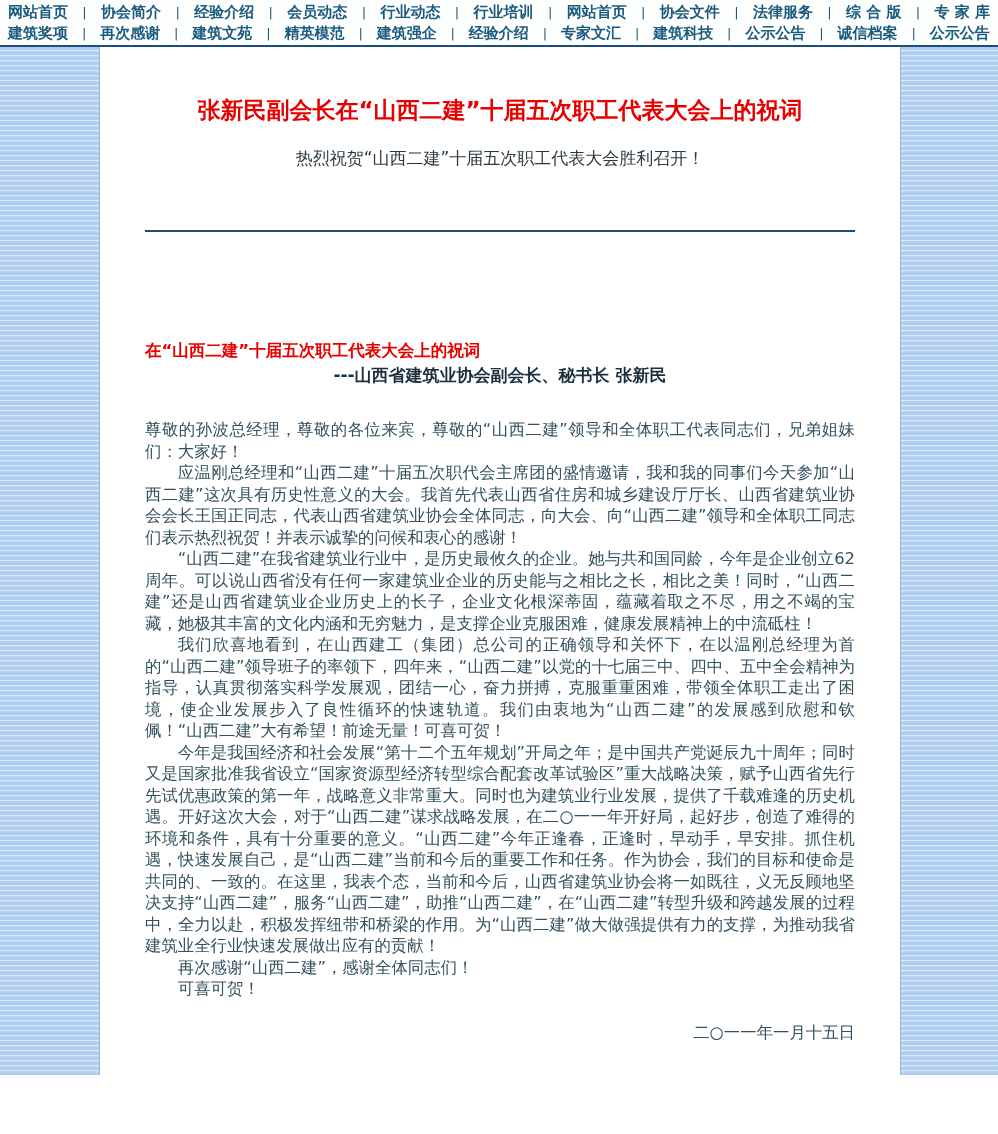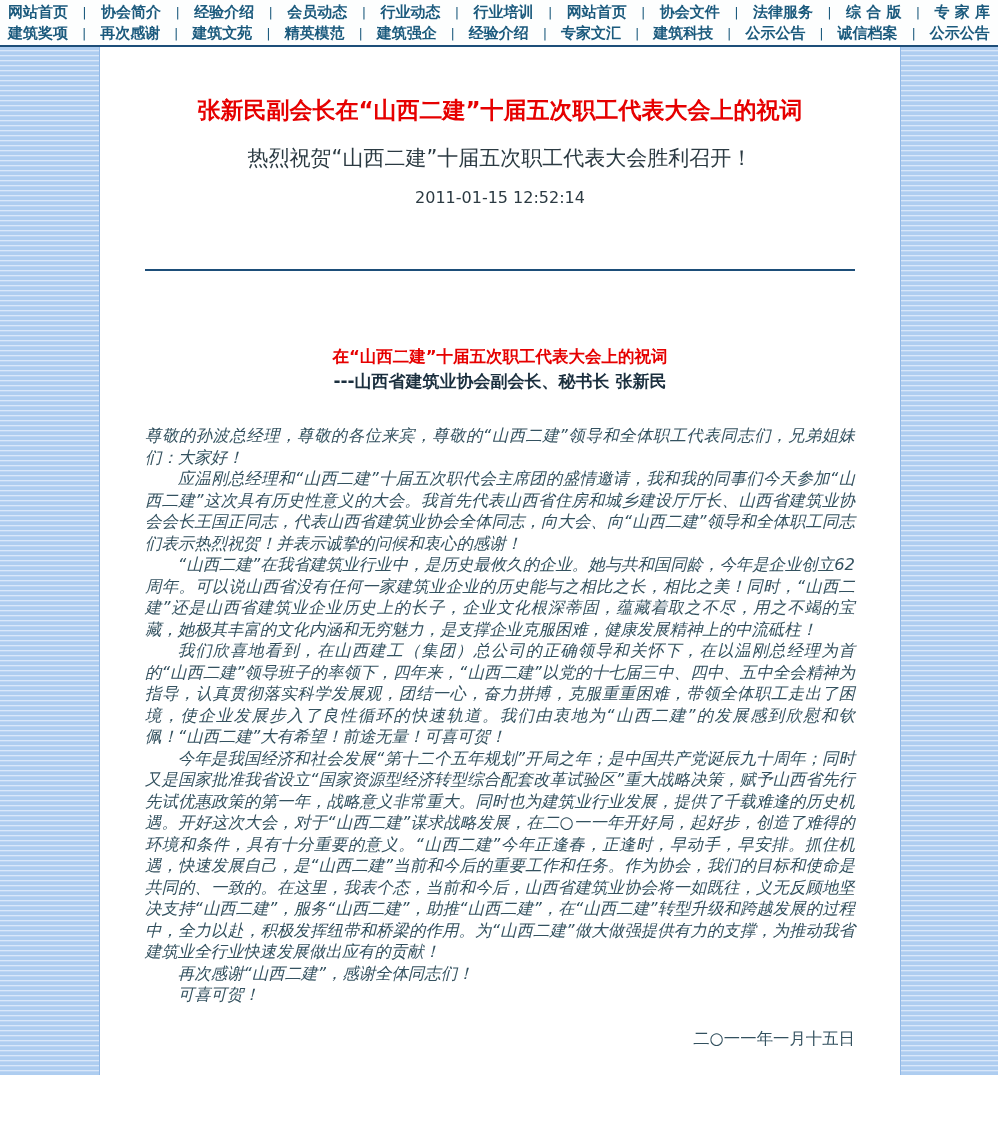--- a/index.html
+++ b/index.html
@@ -42,39 +42,39 @@
   
   .content{
     position:absolute;left:100px;top:0;width:800px;height:1088px;
     background:#fff;padding:0 45px;
   }
   .article-title{
     margin:48px auto 0 auto;width:660px;text-align:center;
     color:var(--title-red);font-size:23px;font-weight:bold;line-height:31px;
   }
   .article-subtitle{
-    margin-top:22px;text-align:center;color:#2b3a42;font-size:21px;line-height:20px;
+    margin-top:22px;text-align:center;color:#2b3a42;font-size:17px;line-height:20px;
   }
   .article-datetime{
     margin-top:20px;text-align:center;color:#2b3a42;font-size:16px;line-height:19px;
   }
   .divider{margin-top:62px;height:2px;background:var(--line-navy);width:710px;}
   .speech-heading{
-    margin-top:75px;text-align:center;color:var(--title-red);
+    margin-top:108px;color:var(--title-red);
     font-size:16.5px;font-weight:bold;line-height:22px;
   }
   .speech-byline{
     margin-top:2px;text-align:center;color:var(--byline-ink);
     font-size:17px;font-weight:bold;line-height:22px;
   }
   .speech-body{
     margin-top:33px;color:var(--body-ink);
     font-size:16.4px;line-height:21.5px;text-align:justify;
   }
-  .speech-body p{margin:0;padding:0;font-style:italic;}
+  .speech-body p{margin:0;padding:0;}
   .speech-body p.indent{text-indent:2em;}
   .signoff{
     margin-top:22px;text-align:right;color:var(--body-ink);
     font-size:16.4px;line-height:21.5px;
   }
 </style>
 </head>
 <body>
 
 <div class="topnav">
@@ -127,21 +127,20 @@
 </div>
 <div class="nav-underline"></div>
 
 <div class="frame">
   <div class="stripe left"></div>
   <div class="stripe right"></div>
 
   <div class="content">
     <div class="article-title">张新民副会长在“山西二建”十届五次职工代表大会上的祝词</div>
     <div class="article-subtitle">热烈祝贺“山西二建”十届五次职工代表大会胜利召开！</div>
-    <div class="article-datetime">2011-01-15 12:52:14</div>
 
     <div class="divider"></div>
 
     <div class="speech-heading">在“山西二建”十届五次职工代表大会上的祝词</div>
     <div class="speech-byline">---山西省建筑业协会副会长、秘书长 张新民</div>
 
     <div class="speech-body">
       <p>尊敬的孙波总经理，尊敬的各位来宾，尊敬的“山西二建”领导和全体职工代表同志们，兄弟姐妹们：大家好！</p>
       <p class="indent">应温刚总经理和“山西二建”十届五次职代会主席团的盛情邀请，我和我的同事们今天参加“山西二建”这次具有历史性意义的大会。我首先代表山西省住房和城乡建设厅厅长、山西省建筑业协会会长王国正同志，代表山西省建筑业协会全体同志，向大会、向“山西二建”领导和全体职工同志们表示热烈祝贺！并表示诚挚的问候和衷心的感谢！</p>
       <p class="indent">“山西二建”在我省建筑业行业中，是历史最攸久的企业。她与共和国同龄，今年是企业创立62周年。可以说山西省没有任何一家建筑业企业的历史能与之相比之长，相比之美！同时，“山西二建”还是山西省建筑业企业历史上的长子，企业文化根深蒂固，蕴藏着取之不尽，用之不竭的宝藏，她极其丰富的文化内涵和无穷魅力，是支撑企业克服困难，健康发展精神上的中流砥柱！</p>

